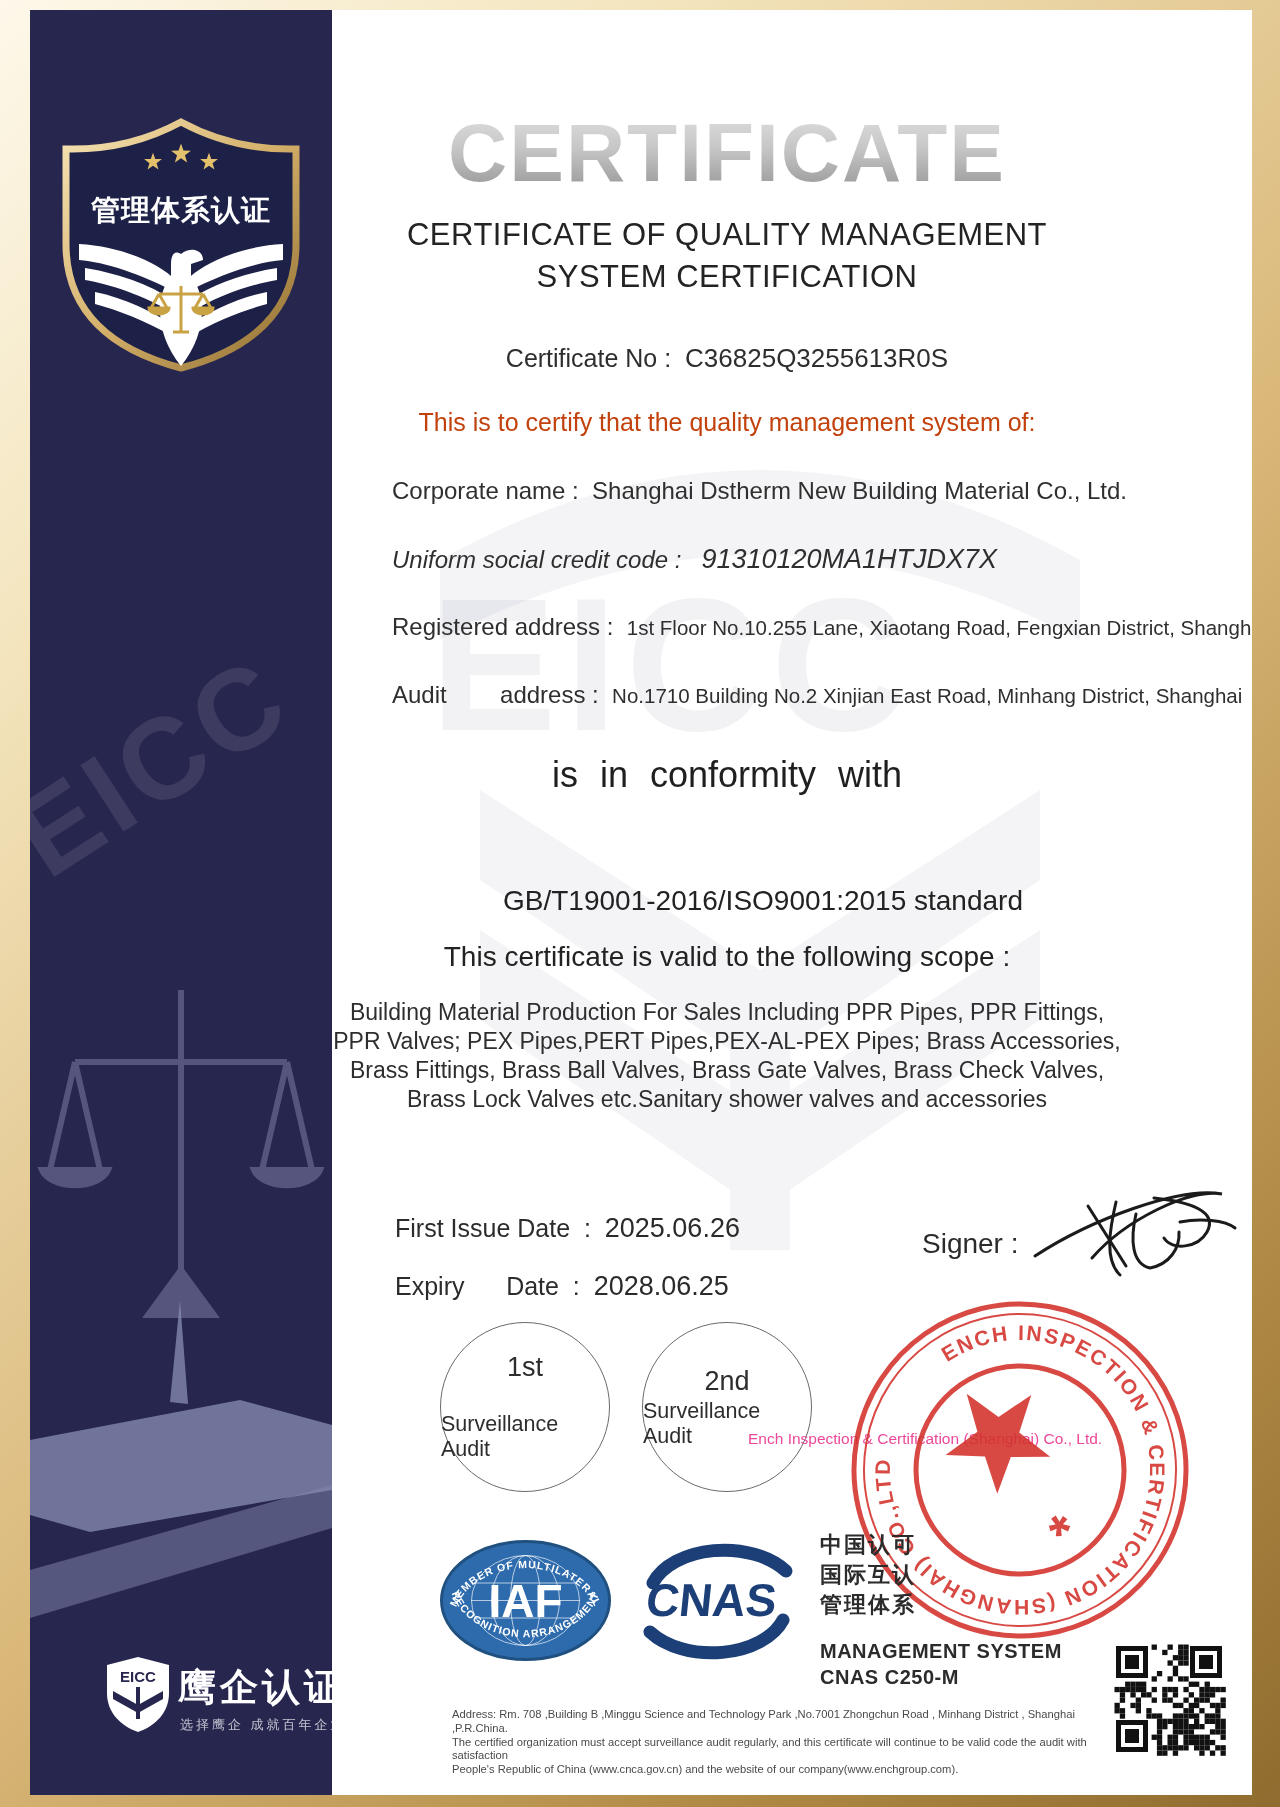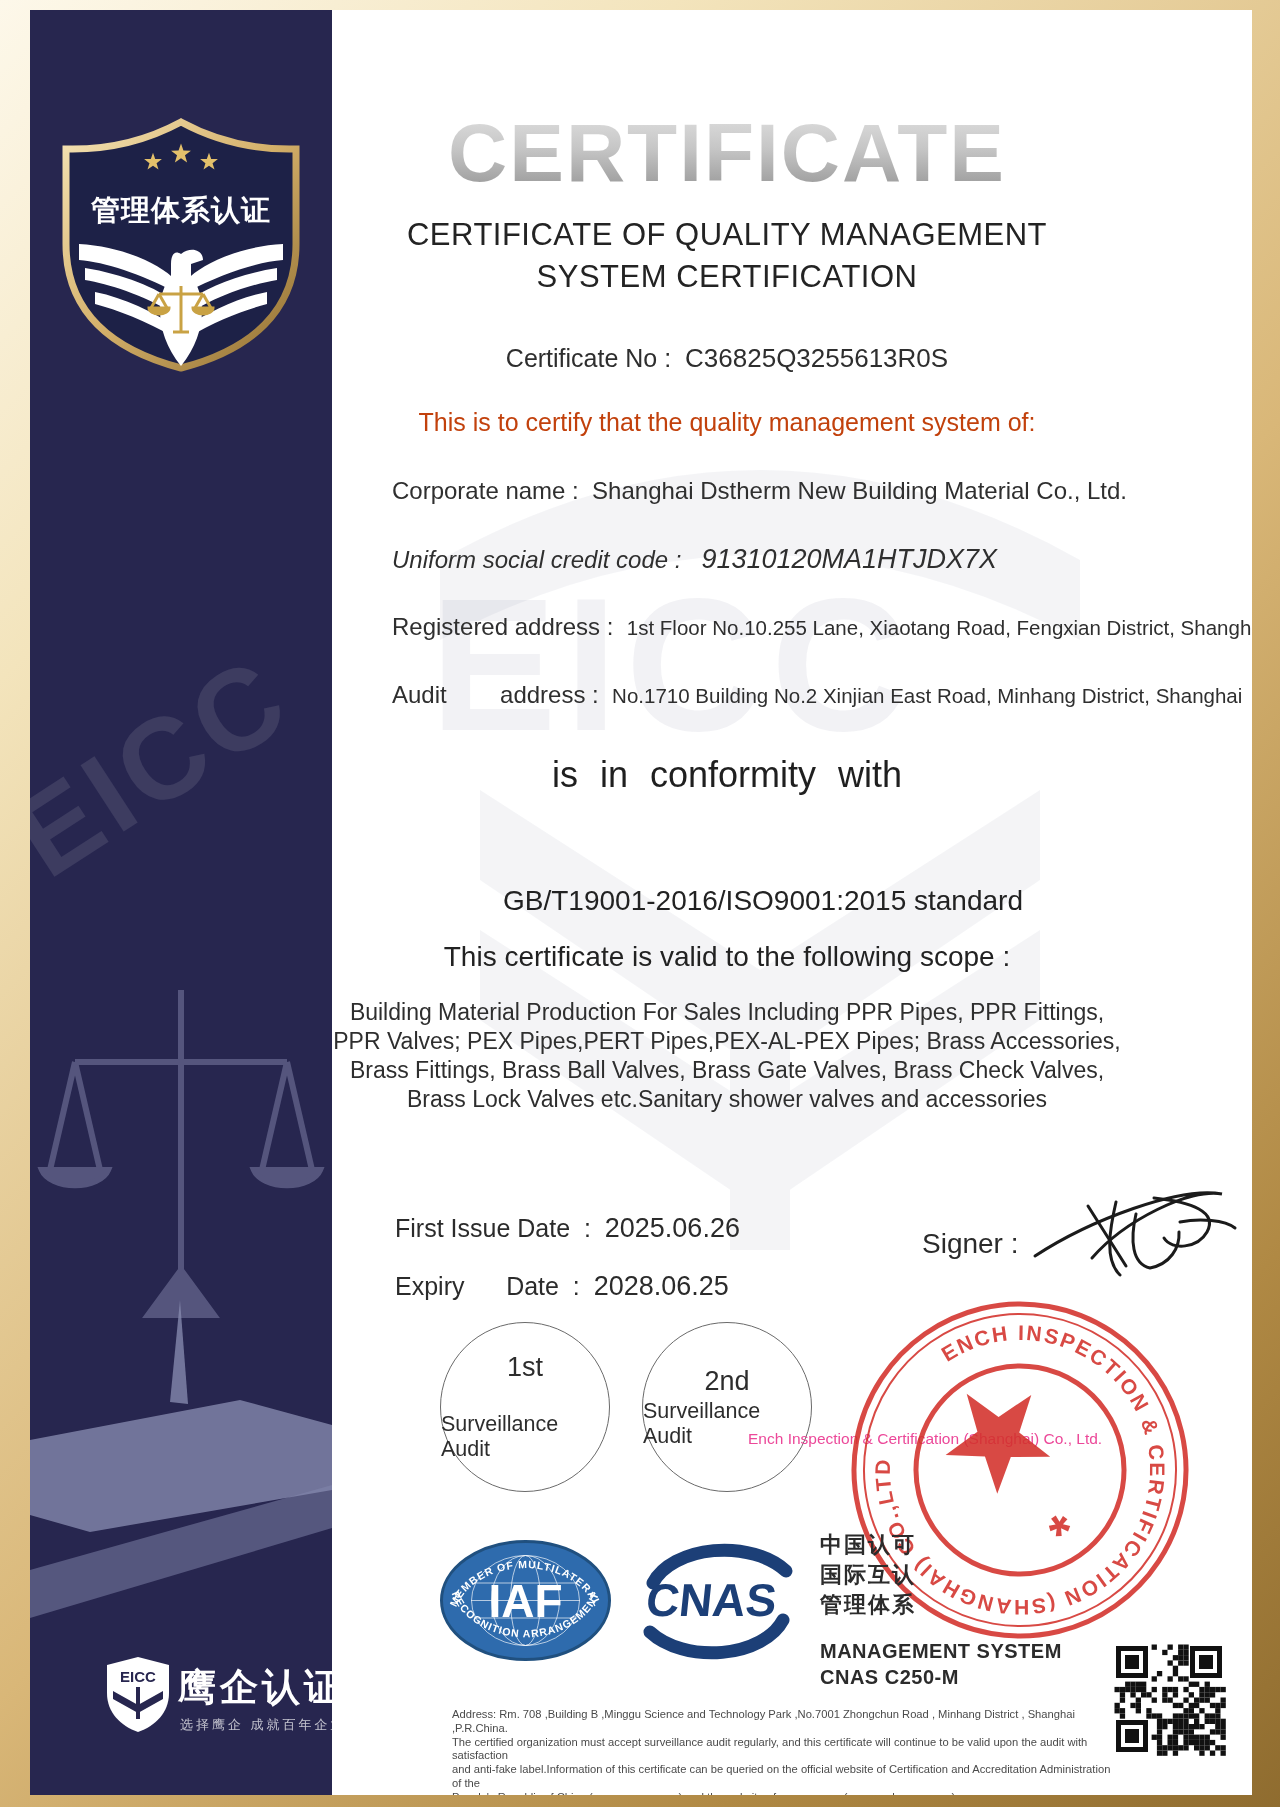--- a/index.html
+++ b/index.html
@@ -420,19 +420,18 @@
             <rect x="60.8" y="108.5" width="5.3" height="5.3"></rect>
             <rect x="87.3" y="108.5" width="5.3" height="5.3"></rect>
             <rect x="97.9" y="108.5" width="5.3" height="5.3"></rect>
             <rect x="108.5" y="108.5" width="5.3" height="5.3"></rect>
           </g>
     </g>
   </svg>
 
   <div class="fineprint">
     <div>Address: Rm. 708 ,Building B ,Minggu Science and Technology Park ,No.7001 Zhongchun Road , Minhang District , Shanghai ,P.R.China.</div>
-    <div>The certified organization must accept surveillance audit regularly, and this certificate will continue to be valid upon the audit with satisfaction</div>
-    <div>and anti-fake label.Information of this certificate can be queried on the official website of  Certification and  Accreditation Administration of the</div>
+    <div>The certified organization must accept surveillance audit regularly, and this certificate will continue to be valid code the audit with satisfaction</div>
     <div>People's Republic of China (www.cnca.gov.cn) and the website of our company(www.enchgroup.com).</div>
   </div>
 
  </div>
 </div>
 
 </body></html>

